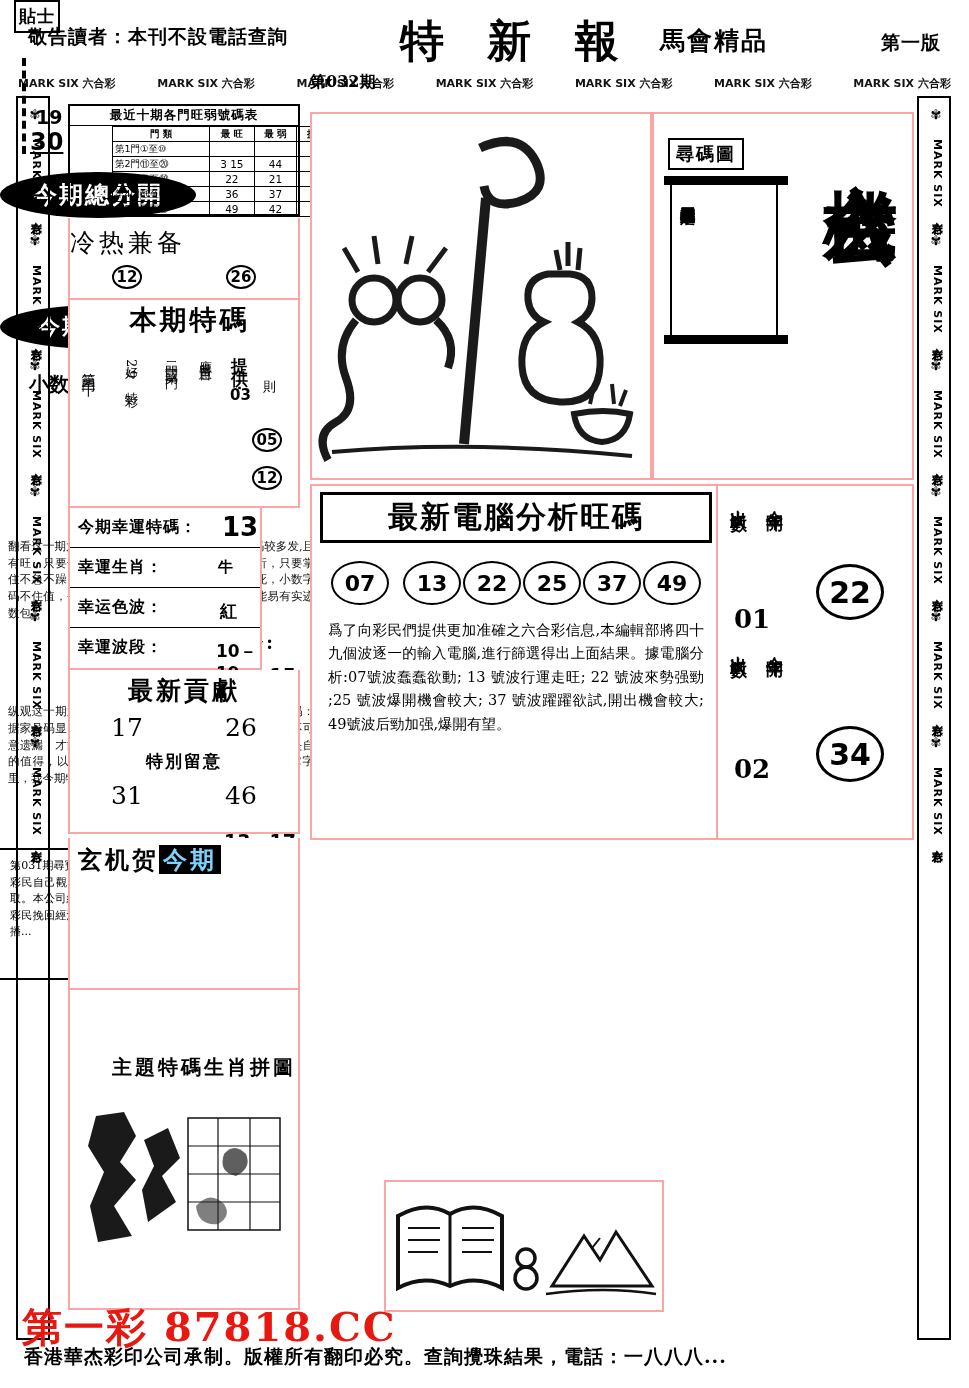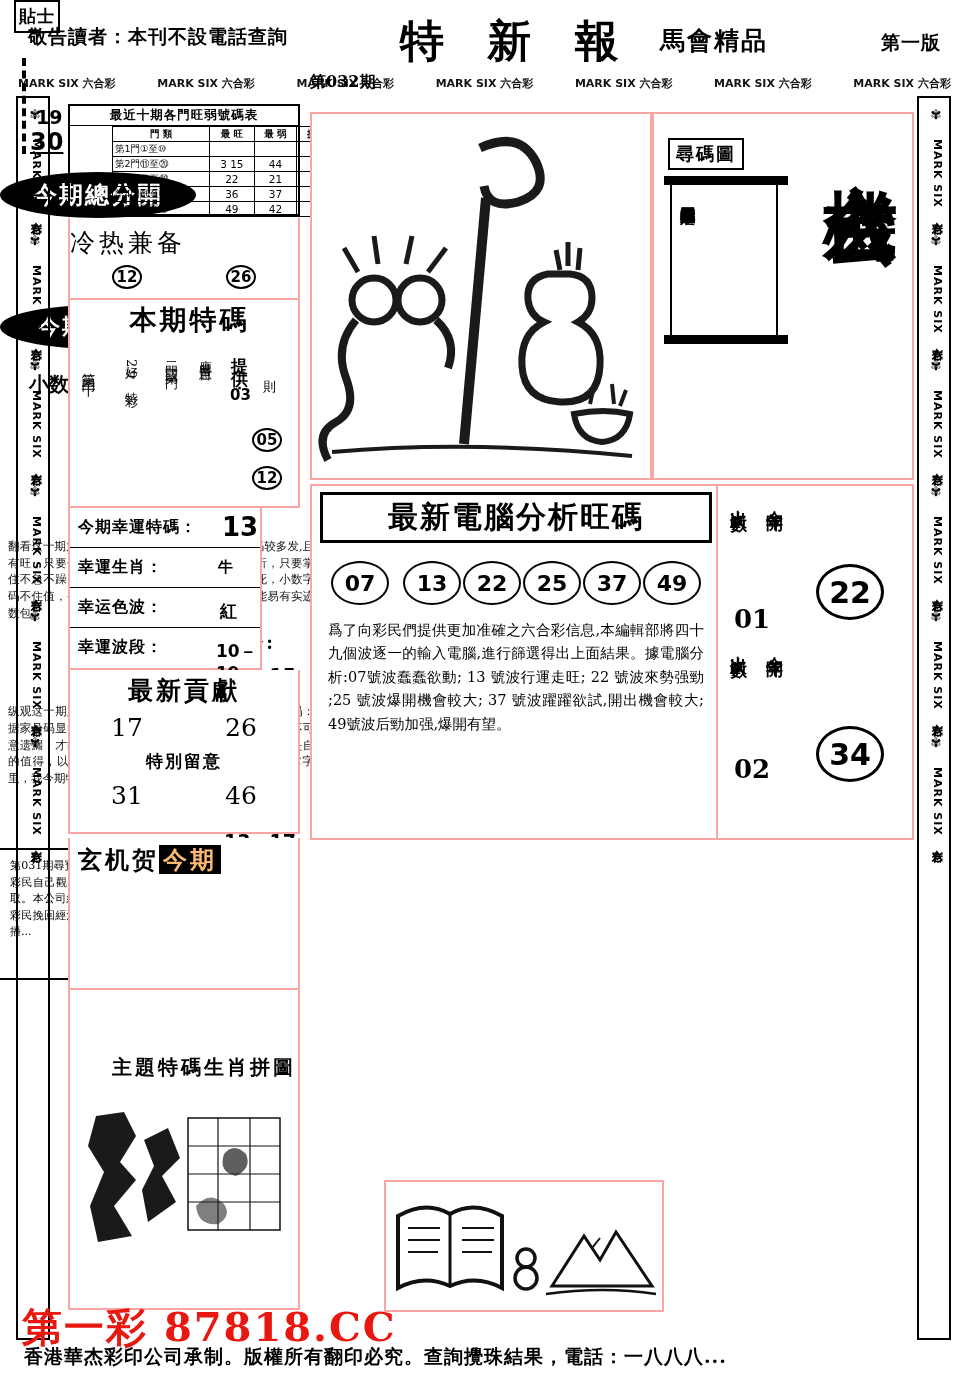--- a/index.html
+++ b/index.html
@@ -163,21 +163,21 @@
     display: flex; justify-content: space-around; font-size: 25px; margin-top: 8px;
     font-family: "DejaVu Serif", serif;
   }
 
   
   .box-xuanji { left: 68px; top: 838px; width: 232px; height: 152px; border-top: none; }
   .xj-title {
     font-size: 24px; font-weight: bold; letter-spacing: 3px; margin: 6px 0 0 8px;
     font-family: "DejaVu Serif", serif;
   }
-  .xj-hl { background: #000; color: #fdba74; padding: 0 4px; }
+  .xj-hl { background: #000; color: #7dd3fc; padding: 0 4px; }
   .xj-lines {
     text-align: center; margin-top: 40px; font-size: 15px; line-height: 1.5;
     font-family: "DejaVu Serif", serif; letter-spacing: 2px;
   }
 
   
   .box-puzzle { left: 68px; top: 990px; width: 232px; height: 320px; border-top: none; }
   .pz-title {
     text-align: center; font-size: 20px; font-weight: bold; letter-spacing: 3px;
     margin-top: 64px; font-family: "DejaVu Serif", serif; padding-left: 40px;

